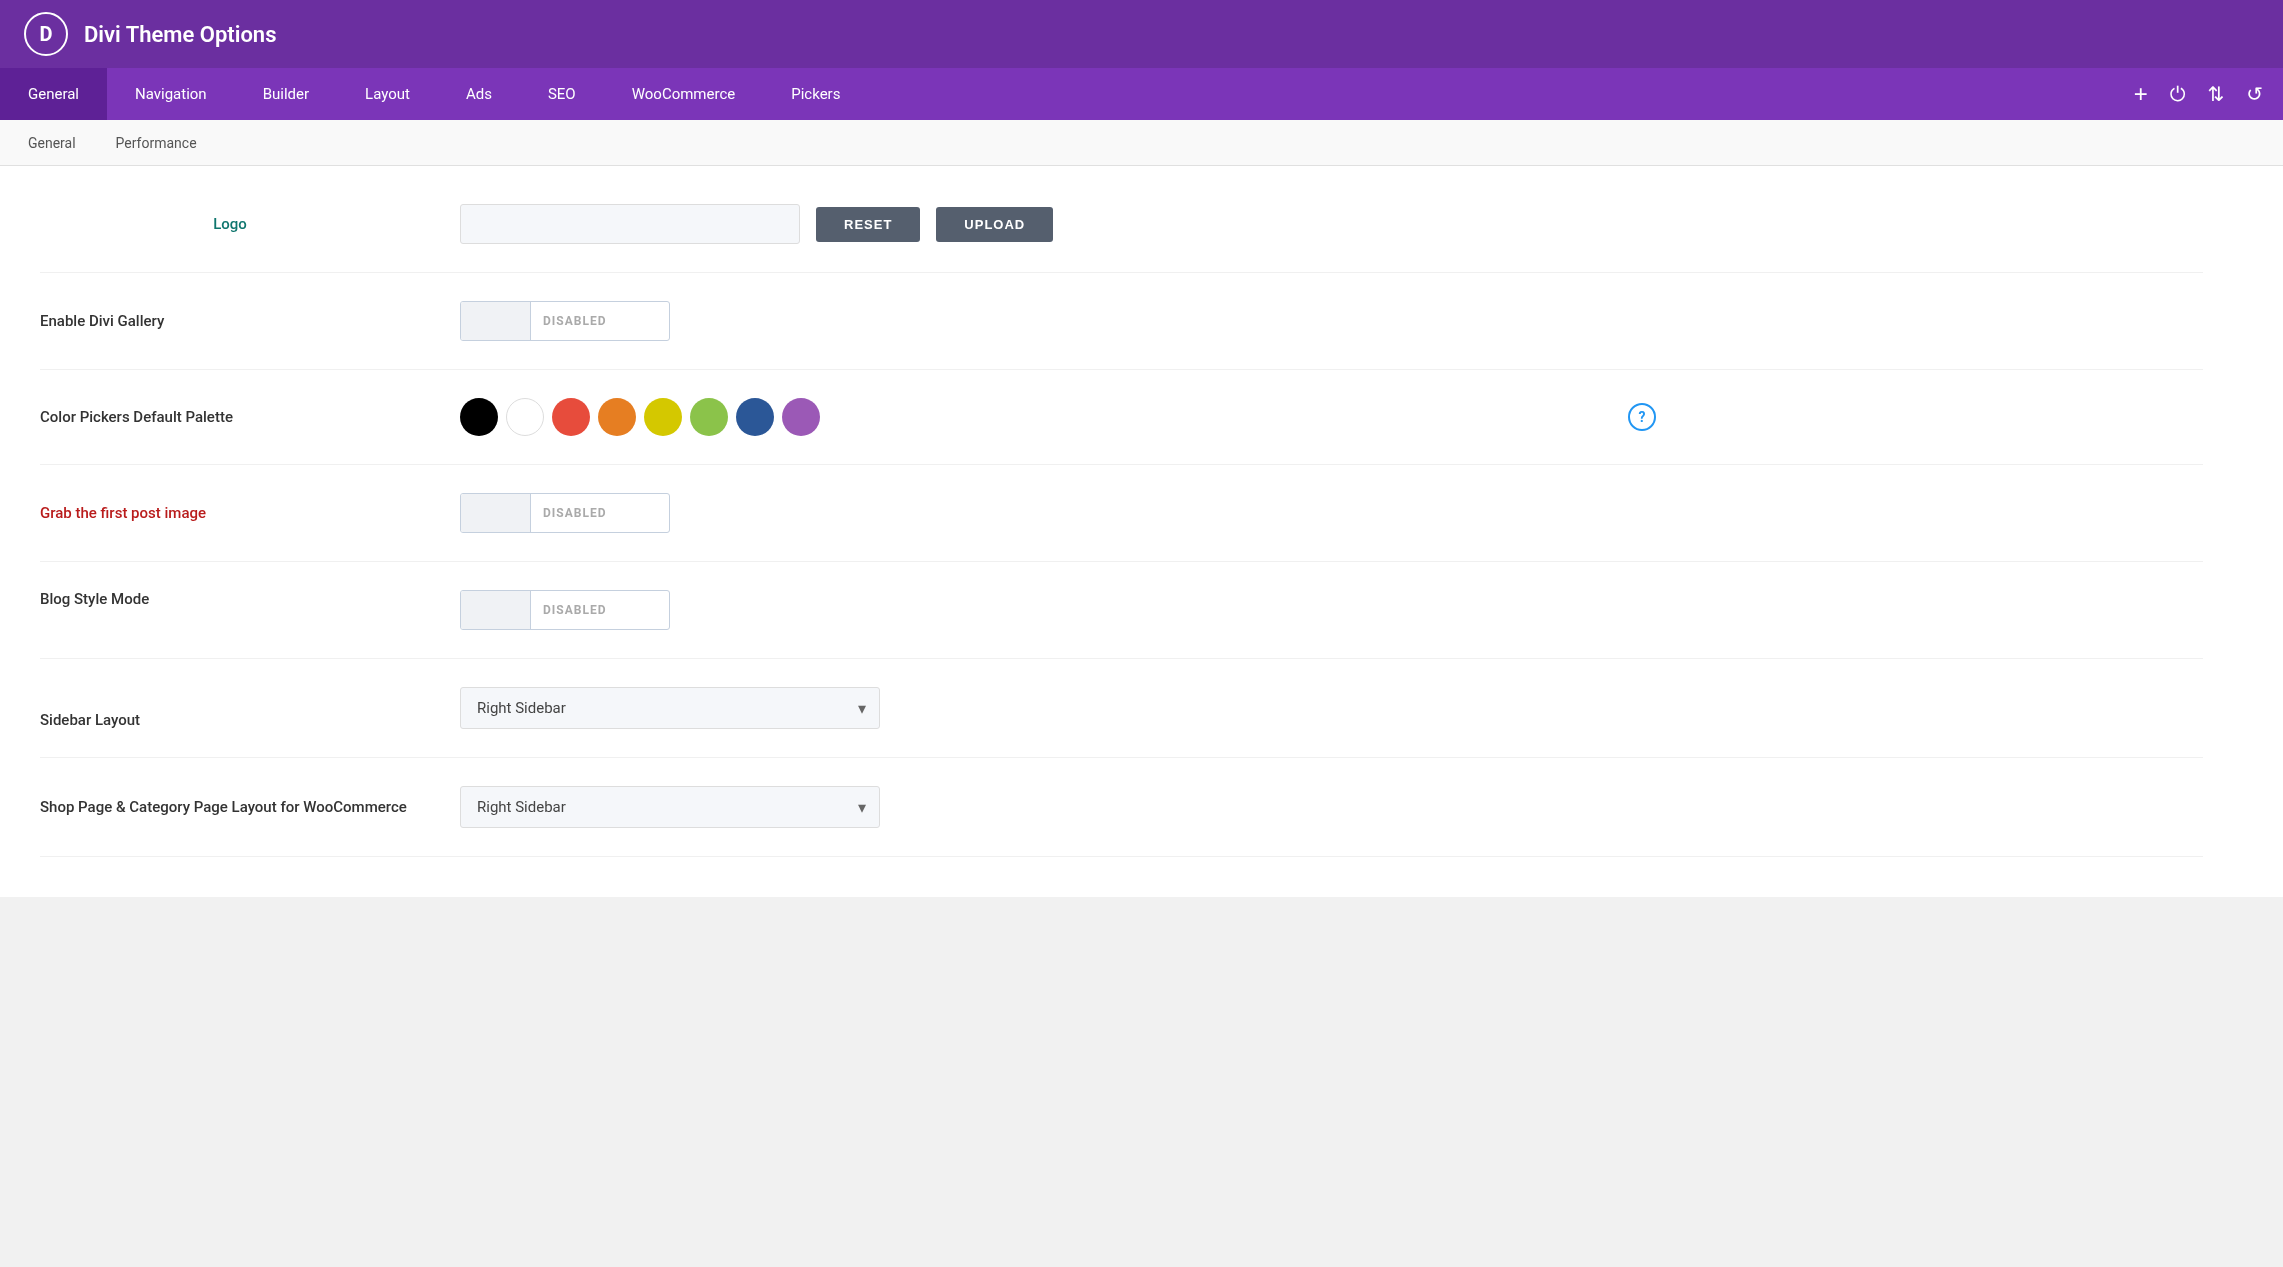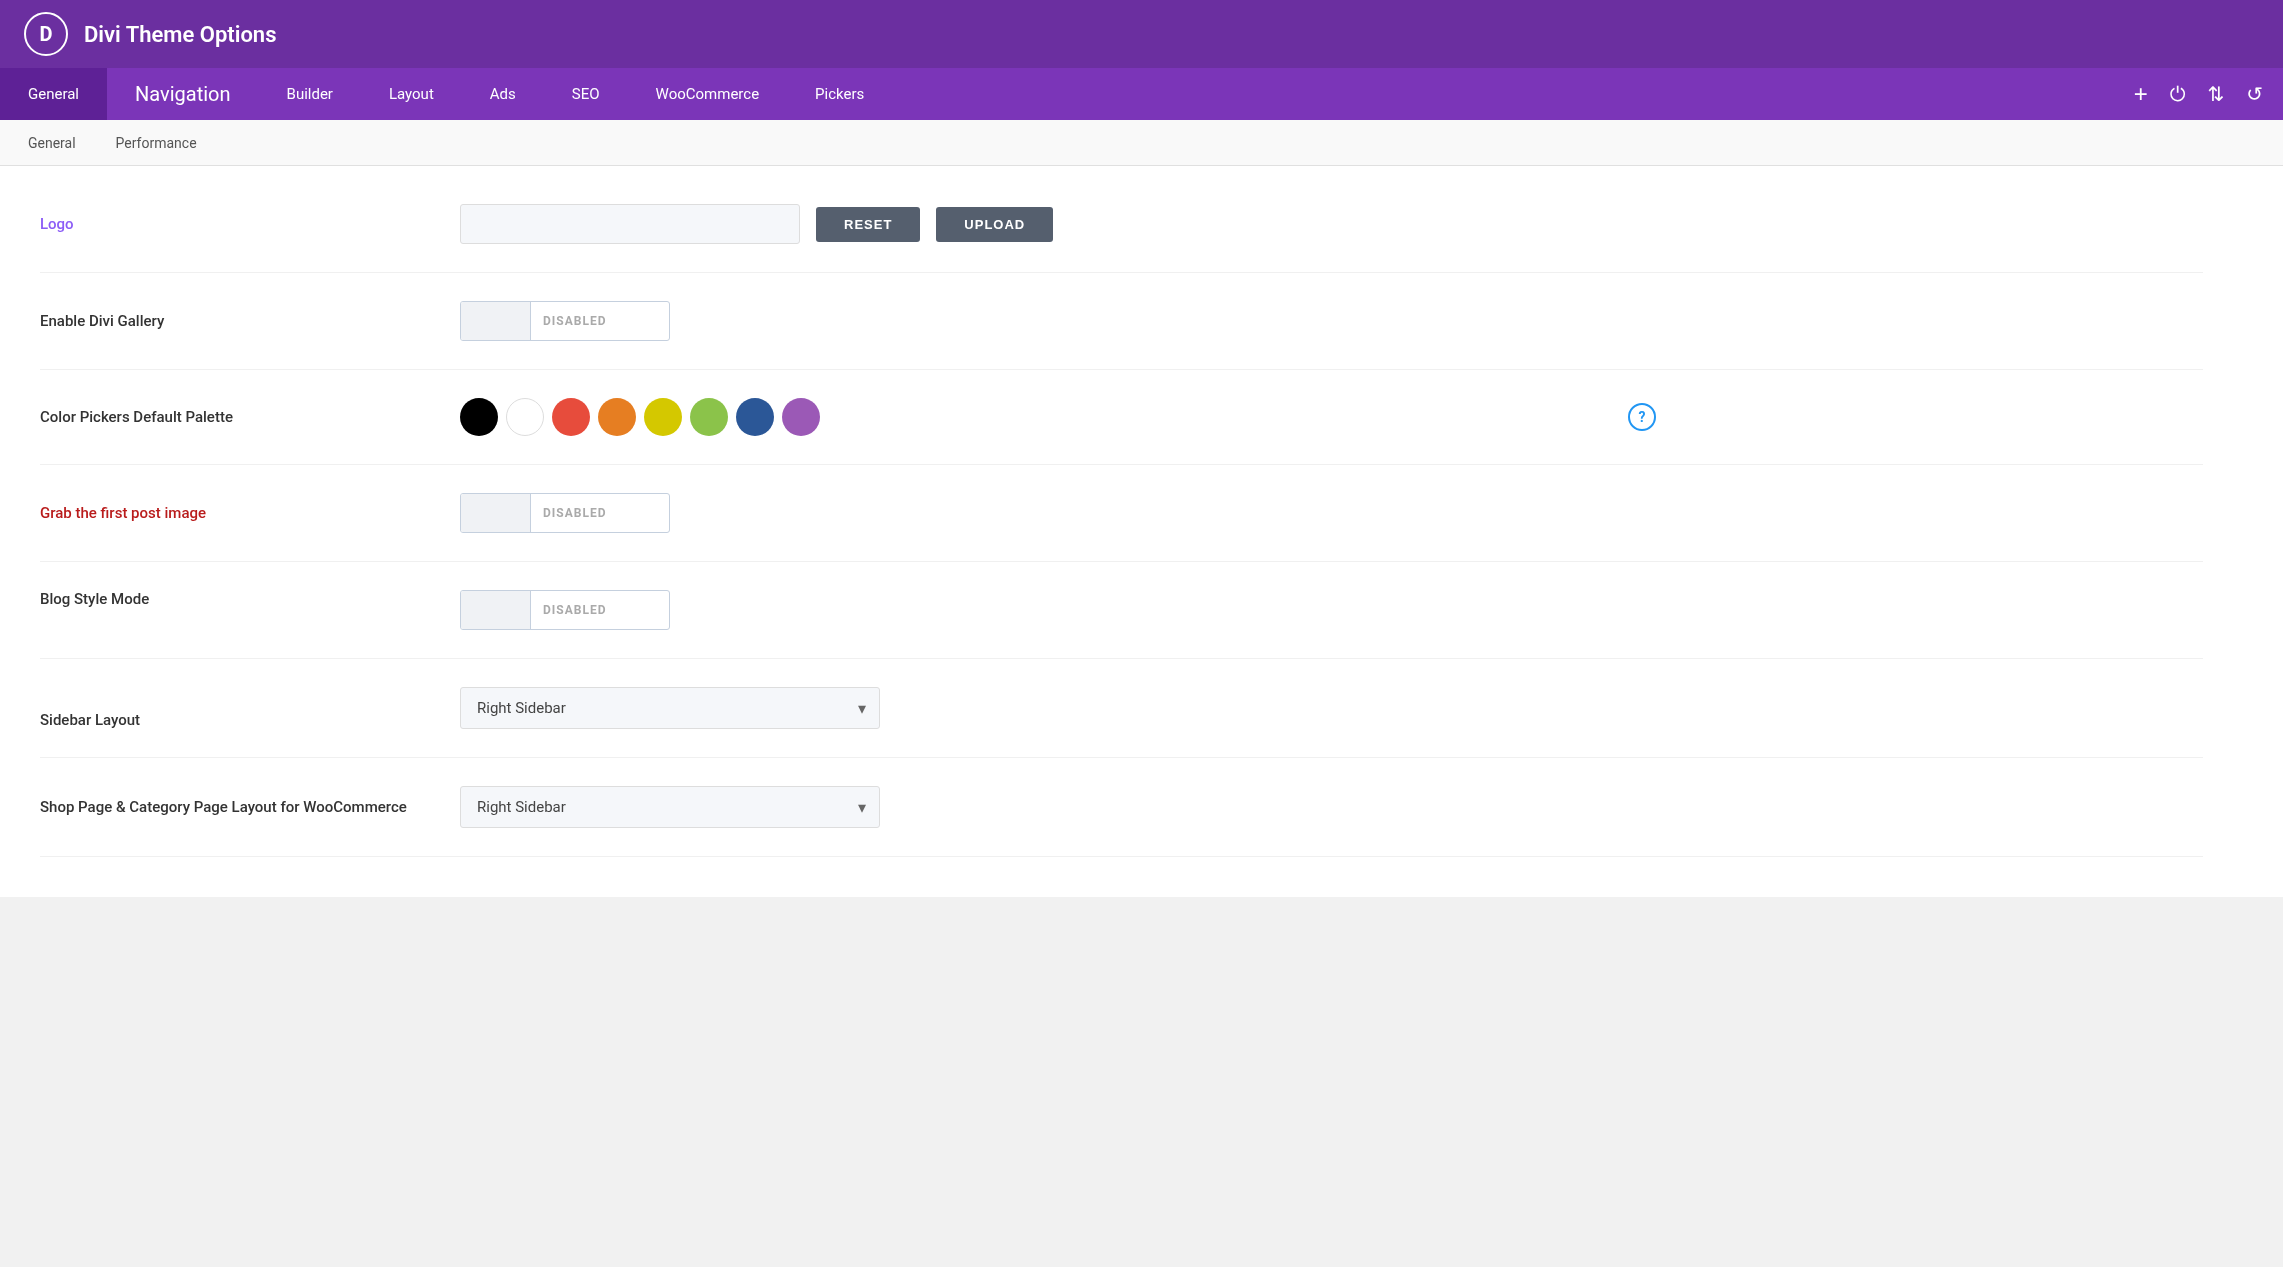--- a/index.html
+++ b/index.html
@@ -8,21 +8,21 @@
 </head>
 <body>
 
 <div style="background:#6b2fa0; height:68px; display:flex; align-items:center; padding:0 24px; gap:16px;">
   <div style="width:44px;height:44px;border:2px solid white;border-radius:50%;display:flex;align-items:center;justify-content:center;color:white;font-weight:bold;font-size:20px;">D</div>
   <span style="color:white;font-size:22px;font-weight:600;">Divi Theme Options</span>
 </div>
 
 <div style="background:#7b35b8;display:flex;align-items:stretch;height:52px;">
   <button style="color:white;padding:0 28px;border:none;background:#5e2196;font-size:15px;cursor:pointer;font-family:inherit;">General</button>
-  <button style="color:white;padding:8px 28px;border:none;background:transparent;font-size:20px;cursor:pointer;font-family:inherit;">Navigation</button>
+  <button style="color:white;padding:8px 28px;border:none;background:transparent;font-size:15px;cursor:pointer;font-family:inherit;">Navigation</button>
   <button style="color:white;padding:0 28px;border:none;background:transparent;font-size:15px;cursor:pointer;font-family:inherit;">Builder</button>
   <button style="color:white;padding:0 28px;border:none;background:transparent;font-size:15px;cursor:pointer;font-family:inherit;">Layout</button>
   <button style="color:white;padding:0 28px;border:none;background:transparent;font-size:15px;cursor:pointer;font-family:inherit;">Ads</button>
   <button style="color:white;padding:0 28px;border:none;background:transparent;font-size:15px;cursor:pointer;font-family:inherit;">SEO</button>
   <button style="color:white;padding:0 28px;border:none;background:transparent;font-size:15px;cursor:pointer;font-family:inherit;">WooCommerce</button>
   <button style="color:white;padding:0 28px;border:none;background:transparent;font-size:15px;cursor:pointer;font-family:inherit;">Pickers</button>
   <div style="flex:1;"></div>
   <div style="display:flex;align-items:center;gap:22px;padding:0 20px;">
     <button style="color:white;background:none;border:none;cursor:pointer;font-size:24px;font-weight:300;line-height:1;">+</button>
     <button style="color:white;background:none;border:none;cursor:pointer;font-size:20px;line-height:1;">⏻</button>
@@ -32,21 +32,21 @@
 </div>
 
 <div style="background:#f9f9f9;display:flex;padding:0 8px;border-bottom:1px solid #e0e0e0;height:46px;">
   <div style="padding:0 20px;display:flex;align-items:center;font-size:14px;color:#555;cursor:pointer;">General</div>
   <div style="padding:0 20px;display:flex;align-items:center;font-size:14px;color:#555;cursor:pointer;">Performance</div>
 </div>
 
 <div style="background:white;padding:10px 80px 40px 40px;">
 
   <div style="display:flex;align-items:center;padding:28px 0;border-bottom:1px solid #f0f0f0;gap:40px;">
-    <div style="min-width:380px;font-size:15px;color:#8b5cf6;font-weight:500;">Logo</div>
+    <div style="min-width:380px;font-size:15px;color:#0f766e;font-weight:500;text-align:center;">Logo</div>
     <div style="display:flex;align-items:center;gap:16px;">
       <input type="text" style="width: 340px; height: 40px; border: 1px solid rgb(221, 221, 221); border-radius: 3px; background: rgb(245, 247, 250); padding: 0px 10px; font-size: 14px;">
       <button style="background:#555f6e;color:white;border:none;padding:10px 28px;font-size:13px;font-weight:700;letter-spacing:1px;cursor:pointer;text-transform:uppercase;border-radius:3px;">RESET</button>
       <button style="background:#555f6e;color:white;border:none;padding:10px 28px;font-size:13px;font-weight:700;letter-spacing:1px;cursor:pointer;text-transform:uppercase;border-radius:3px;">UPLOAD</button>
     </div>
   </div>
 
 
   <div style="display:flex;align-items:center;padding:28px 0;border-bottom:1px solid #f0f0f0;gap:40px;">
     <div style="min-width:380px;font-size:15px;color:#333;font-weight:500;">Enable Divi Gallery</div>

